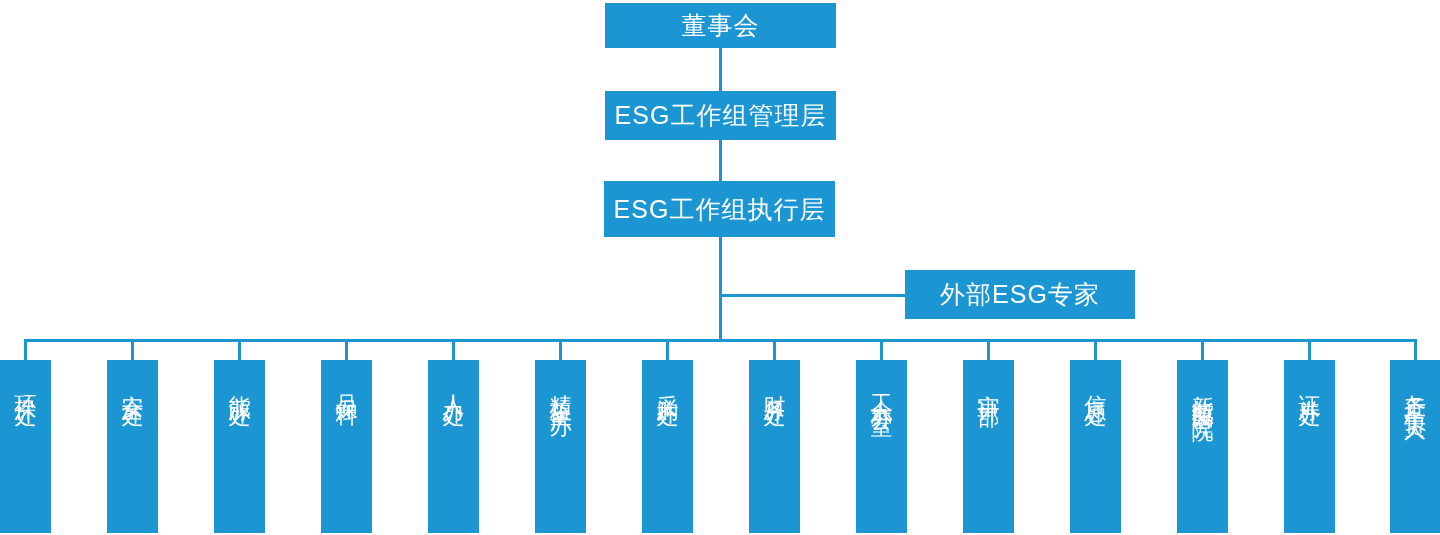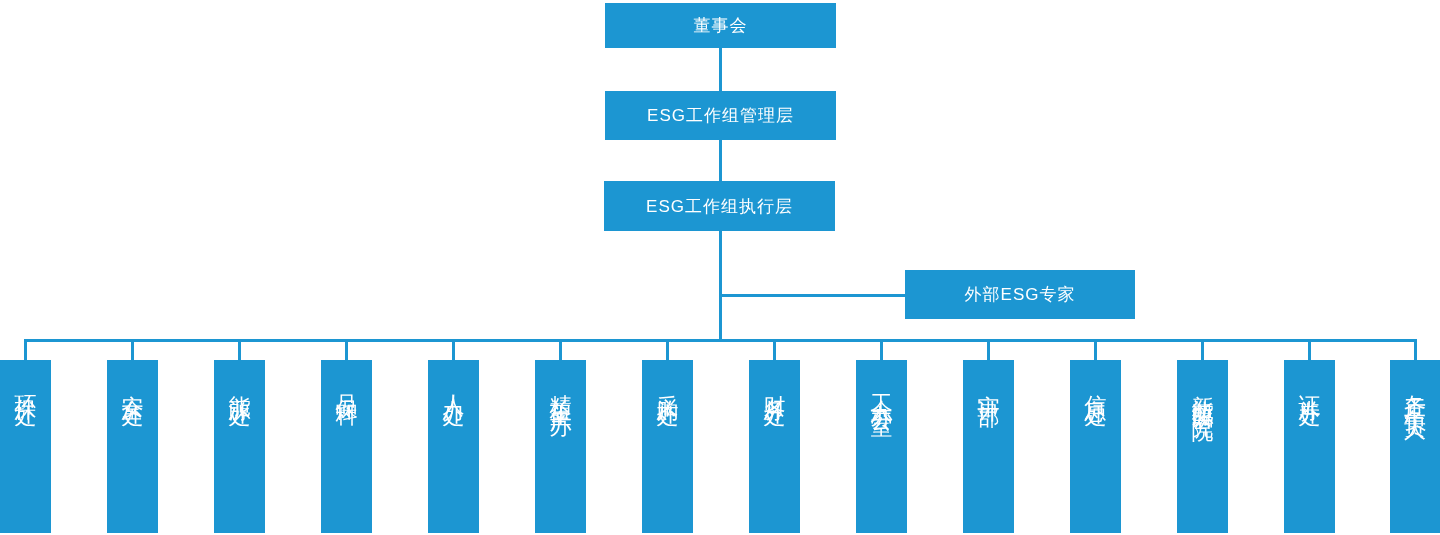--- a/index.html
+++ b/index.html
@@ -17,31 +17,31 @@
     overflow: hidden;
     font-family: "Liberation Sans", "DejaVu Sans", sans-serif;
   }
   .node {
     position: absolute;
     background: var(--primary-blue);
     color: var(--text);
     display: flex;
     align-items: center;
     justify-content: center;
-    font-size: 17px;
+    font-size: 25px;
     letter-spacing: 1px;
   }
   .line {
     position: absolute;
     background: var(--primary-blue);
   }
   
   #box-board      { left: 605px; top: 3px;   width: 231px; height: 45px; }
   #box-mgmt       { left: 605px; top: 91px;  width: 231px; height: 49px; }
-  #box-exec       { left: 604px; top: 181px; width: 231px; height: 50px; }
+  #box-exec       { left: 604px; top: 181px; width: 231px; height: 56px; }
   #box-external   { left: 905px; top: 270px; width: 230px; height: 49px; align-items: center; }
   
   #conn-board-mgmt { left: 719px; top: 48px;  width: 3px;   height: 43px; }
   #conn-mgmt-exec  { left: 719px; top: 140px; width: 3px;   height: 41px; }
   #conn-trunk      { left: 719px; top: 231px; width: 3px;   height: 111px; }
   #conn-branch-ext { left: 720px; top: 294px; width: 186px; height: 3px; }
   #conn-dist       { left: 24px;  top: 339px; width: 1393px; height: 3px; }
   
   .dept {
     position: absolute;

